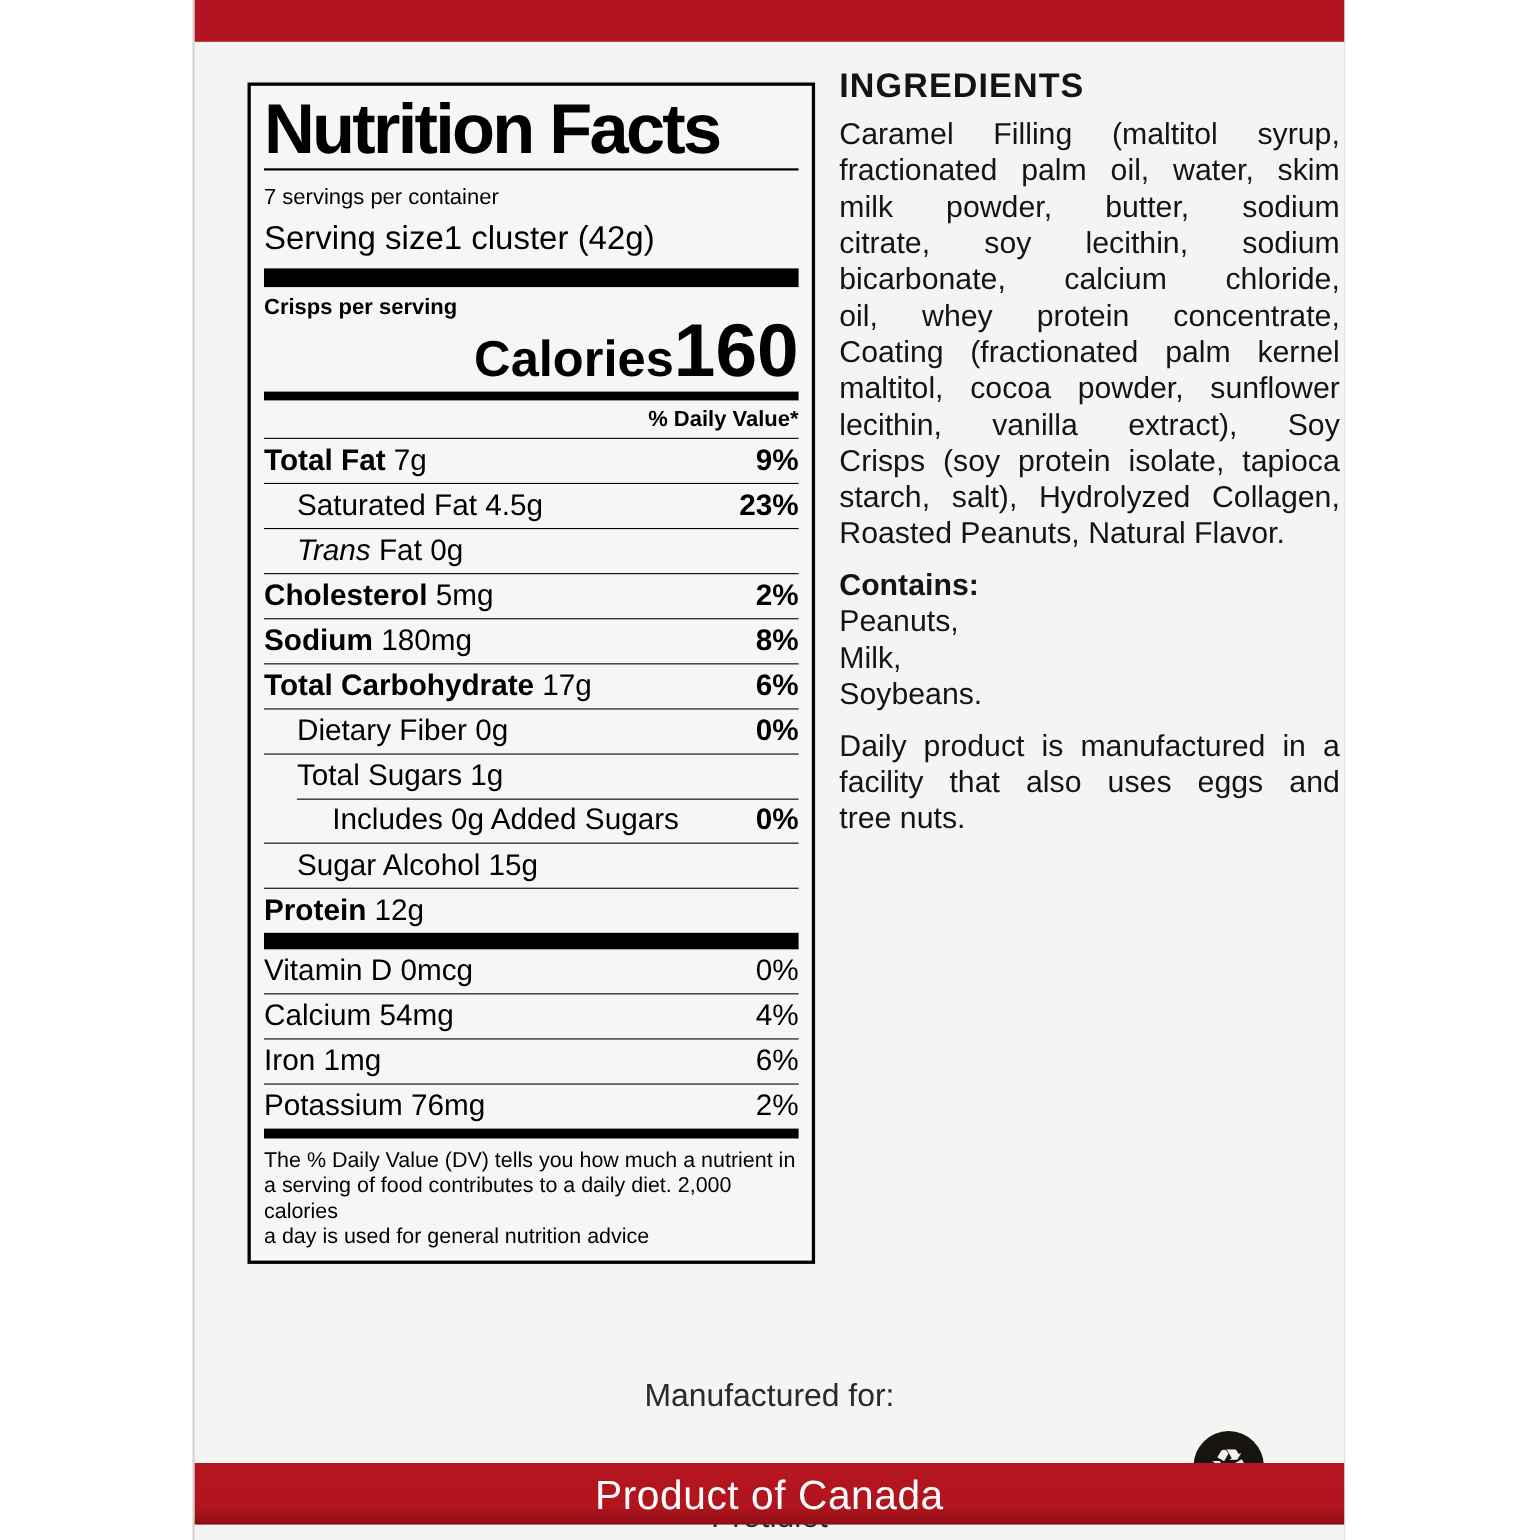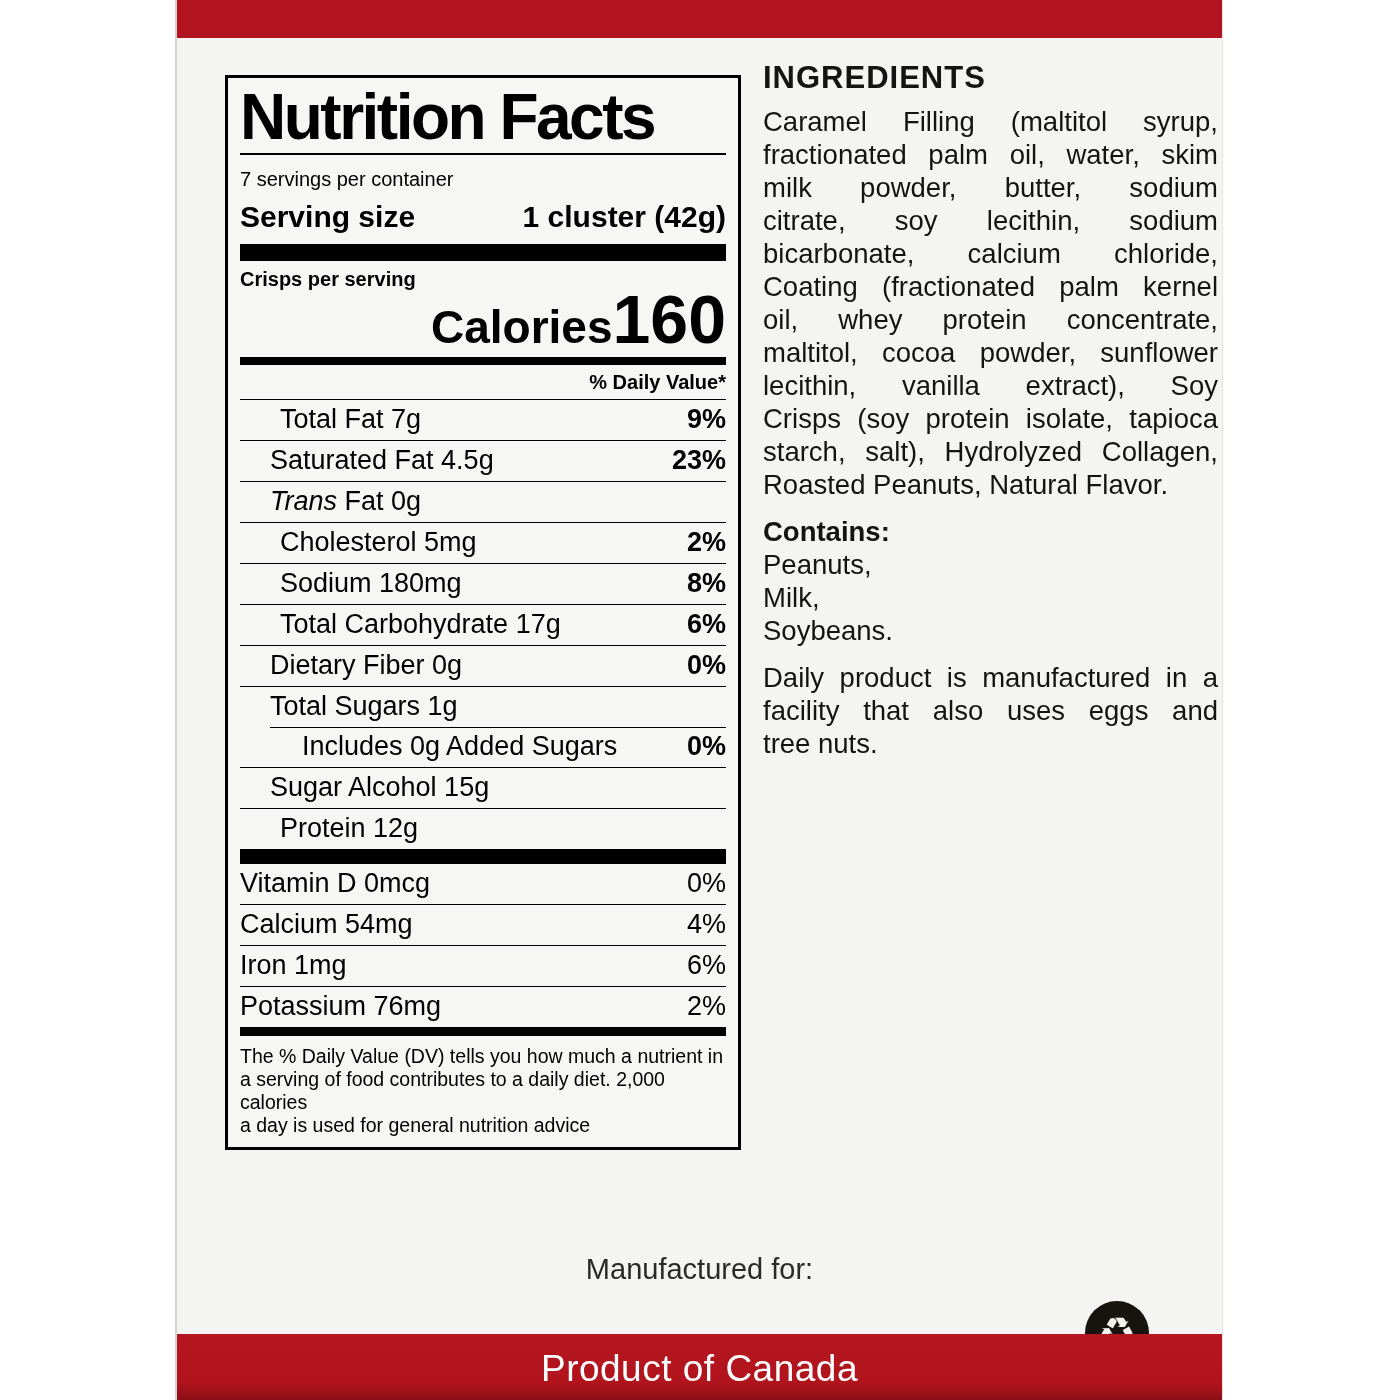--- a/index.html
+++ b/index.html
@@ -11,33 +11,33 @@
              background:#f4f5f2; border-left:2px solid #d4d4d0; border-right:1px solid #e3e3df; }
 
   .top-band { position:absolute; top:0; left:0; right:0; height:38px; background:#b11320; }
 
   
   .nf-panel { position:absolute; left:48px; top:75px; width:516px;
               border:3px solid #000; background:#f6f7f4; padding:6px 12px 10px; }
   .nf-title { font-size:64px; font-weight:bold; letter-spacing:-2.5px; line-height:1.04;
               border-bottom:2px solid #000; padding-bottom:2px; }
   .nf-servings { font-size:20px; line-height:38px; margin-top:5px; }
-  .nf-ss { display:flex; justify-content:space-between; font-weight:bold; font-size:30px; line-height:38px; }
+  .nf-ss { display:flex; font-weight:normal; font-size:30px; line-height:38px; }
   .bar { background:#000; }
   .bar-serving { height:17px; margin-top:8px; }
   .nf-amount { font-size:20px; font-weight:bold; margin-top:7px; }
   .nf-cal { display:flex; justify-content:flex-end; align-items:baseline; margin-top:-4px; }
   .cal-l { font-size:46px; font-weight:bold; }
   .cal-v { font-size:68px; font-weight:bold; line-height:0.95; }
   .bar-cal { height:8px; margin-top:3px; }
   .nf-dvh { text-align:right; font-weight:bold; font-size:20px; padding:6px 0 5px;
             border-bottom:1.5px solid #000; }
   .nrow { display:flex; justify-content:space-between; align-items:baseline;
           font-size:27px; line-height:1; padding:6px 0 7px; border-bottom:1.5px solid #000; }
-  .nname .b { font-weight:normal;margin-left:40px; }
+  .nname .b { font-weight:bold; }
   .nname .it { font-style:italic; }
   .ind1 { padding-left:30px; }
   .ind2 { padding-left:62px; }
   .dv { font-weight:bold; }
   .vrow .dv { font-weight:normal; }
   .nob { border-bottom:none; }
   .inset { position:relative; }
   .inset::before { content:""; position:absolute; left:30px; right:0; top:0;
                    border-top:1.5px solid #000; }
   .bar-protein { height:15px; }
@@ -51,21 +51,21 @@
   .iline { font-size:27.5px; line-height:33px; }
   .jl { text-align:justify; text-align-last:justify; }
   .contains { display:flex; justify-content:space-between; margin-top:14px;
               font-size:27.5px; line-height:33px;flex-direction:column; }
   .cb { font-weight:bold; }
   .fac { margin-top:14px; }
 
   
   .addr { position:absolute; left:0; width:100%; top:1178px; text-align:center;
           font-size:29px; line-height:36.5px; color:#2a2a2a; white-space:pre-wrap; }
-  .bottom-band { position:absolute; left:0; right:0; bottom:0; height:66px;
+  .bottom-band { position:absolute; left:0; right:0; bottom:14px; height:56px;
                  background:linear-gradient(180deg,#b5161f 0%,#b2141d 72%,#9e1119 88%,#8a0f15 100%);
                  display:flex; justify-content:center; align-items:center; }
   .poc { color:#ffffff; font-size:37px; letter-spacing:0.5px; padding-top:4px; }
   .recycle { position:absolute; left:908px; top:1301px; width:64px; height:64px;
              border-radius:50%; background:#17140f; display:flex; align-items:center; justify-content:center; }
   .recycle .glyph { font-family:"DejaVu Sans", sans-serif; color:#f2f2ef; font-size:42px; line-height:1; }
 </style>
 </head>
 <body>
 
@@ -163,22 +163,22 @@
       </div>
     </section>
 
     <section class="ing">
       <div class="ing-h">INGREDIENTS</div>
       <div class="iline jl">Caramel Filling (maltitol syrup,</div>
       <div class="iline jl">fractionated palm oil, water, skim</div>
       <div class="iline jl">milk powder, butter, sodium</div>
       <div class="iline jl">citrate, soy lecithin, sodium</div>
       <div class="iline jl">bicarbonate, calcium chloride,</div>
+      <div class="iline jl">oil, whey protein concentrate,</div>
       <div class="iline jl">Coating (fractionated palm kernel</div>
-      <div class="iline jl">oil, whey protein concentrate,</div>
       <div class="iline jl">maltitol, cocoa powder, sunflower</div>
       <div class="iline jl">lecithin, vanilla extract), Soy</div>
       <div class="iline jl">Crisps (soy protein isolate, tapioca</div>
       <div class="iline jl">starch, salt), Hydrolyzed Collagen,</div>
       <div class="iline">Roasted Peanuts, Natural Flavor.</div>
 
       <div class="contains">
         <span class="cb">Contains:</span>
         <span>Peanuts,</span>
         <span>Milk,</span>

